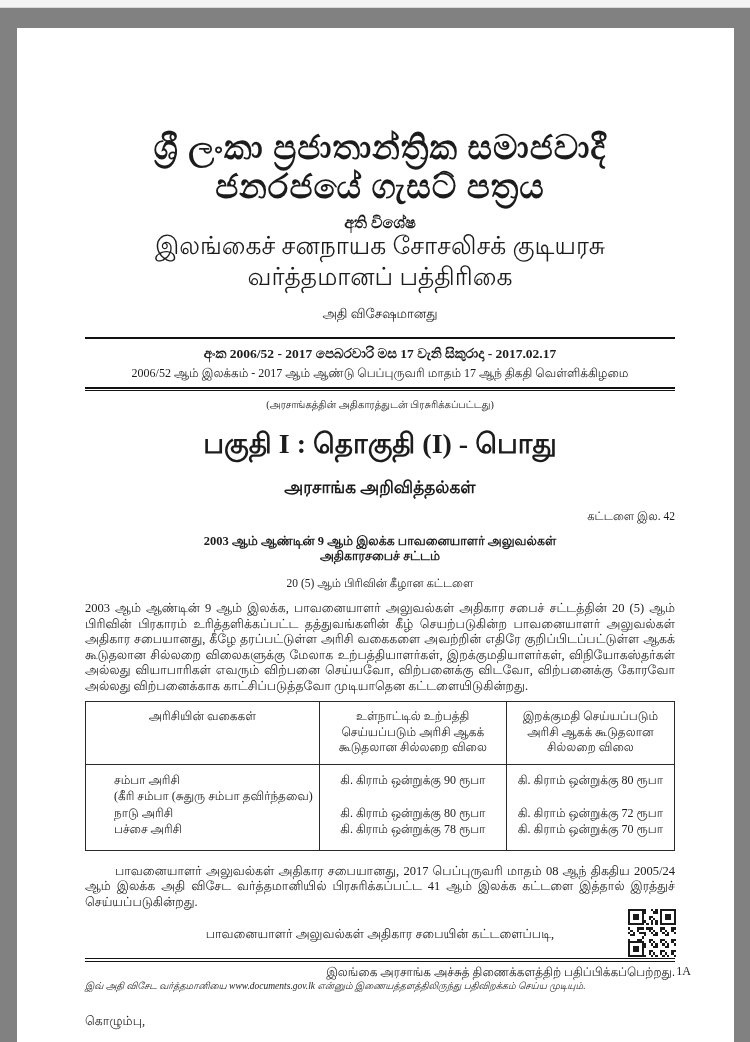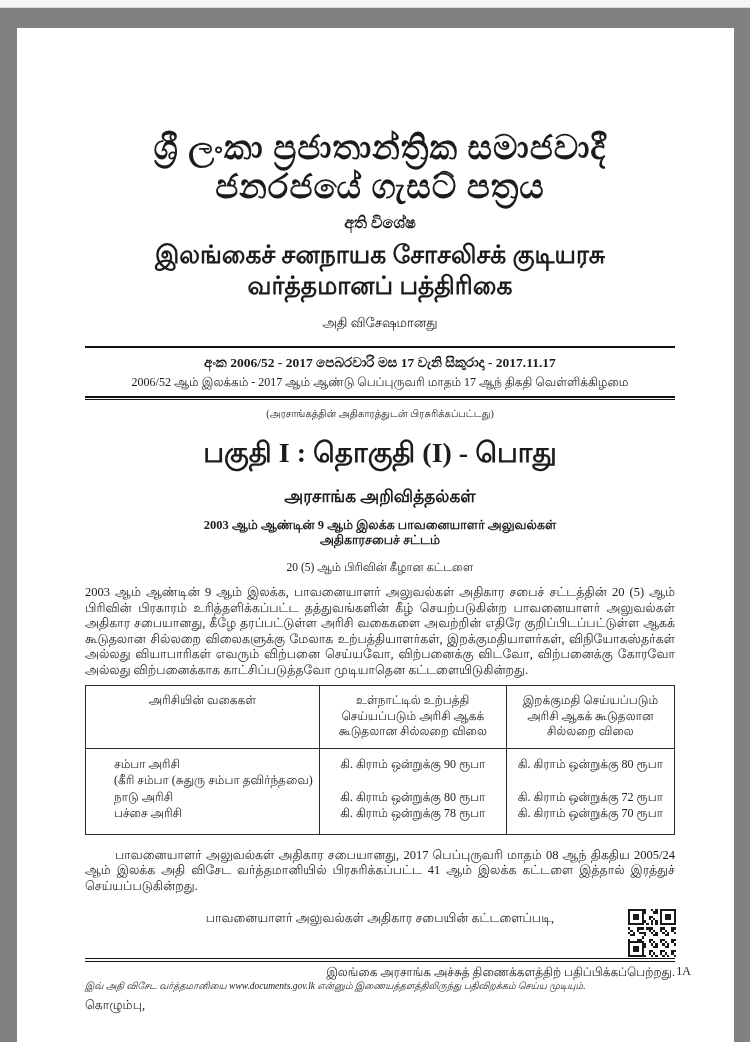--- a/index.html
+++ b/index.html
@@ -27,21 +27,21 @@
   .content {
     position:relative;
     padding:0 59px 0 68px; 
   }
 
   .title-si {
     margin-top:100px; text-align:center;
     font-size:34px; font-weight:bold; letter-spacing:1px; line-height:1.15;
   }
   .subtitle-si { margin-top:8px; text-align:center; font-size:16px; font-weight:bold; }
-  .title-ta { margin-top:9px; text-align:center; font-size:25px; font-weight:bold; }
+  .title-ta { text-align:center; font-size:25px; font-weight:normal; }
   .subtitle-ta { margin-top:12px; text-align:center; font-size:13px; }
 
   .rule-single { margin-top:14px; height:2px; background:#111; }
   .issue-si { margin-top:7px; text-align:center; font-size:13.5px; font-weight:bold; }
   .issue-ta { margin-top:4px; text-align:center; font-size:12px; }
   .rule-double {
     margin-top:6px; height:4px;
     border-top:2px solid #111; border-bottom:1px solid #111;
   }
   .authority-note { margin-top:8px; text-align:center; font-size:10px; }
@@ -116,28 +116,29 @@
 
   <div class="page">
     <div class="content">
 
       <div class="title-si">ශ්‍රී ලංකා ප්‍රජාතාන්ත්‍රික සමාජවාදී ජනරජයේ ගැසට් පත්‍රය</div>
       <div class="subtitle-si">අති විශේෂ</div>
       <div class="title-ta">இலங்கைச் சனநாயக சோசலிசக் குடியரசு வர்த்தமானப் பத்திரிகை</div>
       <div class="subtitle-ta">அதி விசேஷமானது</div>
 
       <div class="rule-single"></div>
-      <div class="issue-si">අංක 2006/52 - 2017 පෙබරවාරි මස 17 වැනි සිකුරාදා - 2017.11.17</div>
+      <div class="issue-si">අංක 2006/52 - 2017 පෙබරවාරි මස 17 වැනි සිකුරාදා - 2017.02.17</div>
       <div class="issue-ta">2006/52 ஆம் இலக்கம் - 2017 ஆம் ஆண்டு பெப்புருவரி மாதம் 17 ஆந் திகதி வெள்ளிக்கிழமை</div>
       <div class="rule-double"></div>
 
       <div class="authority-note">(அரசாங்கத்தின் அதிகாரத்துடன் பிரசுரிக்கப்பட்டது)</div>
       <div class="part-heading">பகுதி I : தொகுதி (I) - பொது</div>
 
       <div class="section-heading">அரசாங்க அறிவித்தல்கள்</div>
+      <div class="order-no">கட்டளை இல. 42</div>
       <div class="act-title">2003 ஆம் ஆண்டின் 9 ஆம் இலக்க பாவனையாளர் அலுவல்கள்</div>
       <div class="act-title2">அதிகாரசபைச் சட்டம்</div>
       <div class="order-subheading">20 (5) ஆம் பிரிவின் கீழான கட்டளை</div>
 
       <div class="body-para">2003 ஆம் ஆண்டின் 9 ஆம் இலக்க, பாவனையாளர் அலுவல்கள் அதிகார சபைச் சட்டத்தின்  20 (5) ஆம் பிரிவின் பிரகாரம் உரித்தளிக்கப்பட்ட தத்துவங்களின் கீழ் செயற்படுகின்ற பாவனையாளர் அலுவல்கள் அதிகார சபையானது, கீழே தரப்பட்டுள்ள அரிசி வகைகளை அவற்றின் எதிரே குறிப்பிடப்பட்டுள்ள ஆகக் கூடுதலான சில்லறை விலைகளுக்கு மேலாக உற்பத்தியாளர்கள், இறக்குமதியாளர்கள், விநியோகஸ்தர்கள் அல்லது வியாபாரிகள் எவரும் விற்பனை செய்யவோ, விற்பனைக்கு விடவோ, விற்பனைக்கு கோரவோ அல்லது விற்பனைக்காக காட்சிப்படுத்தவோ முடியாதென கட்டளையிடுகின்றது.</div>
 
       <table class="price-table">
         <tbody>
             <tr>
           <td class="hdr c1">அரிசியின் வகைகள்</td>

